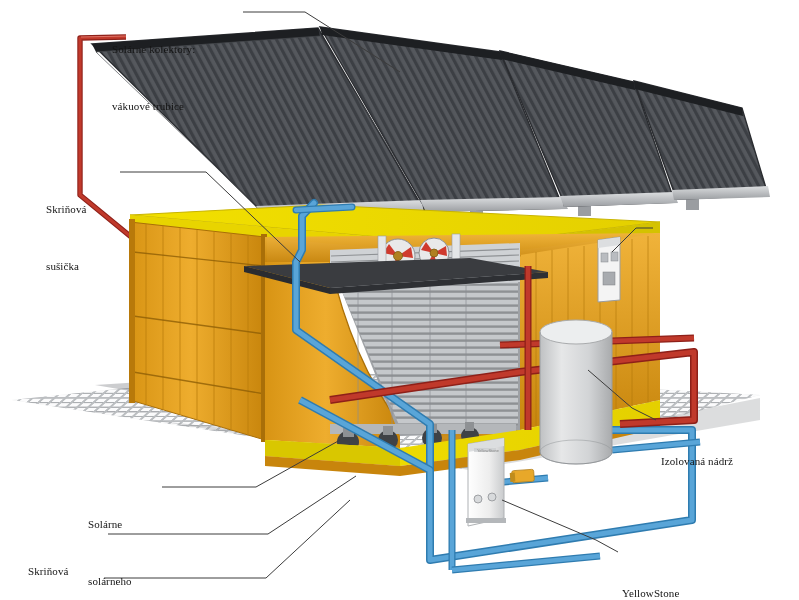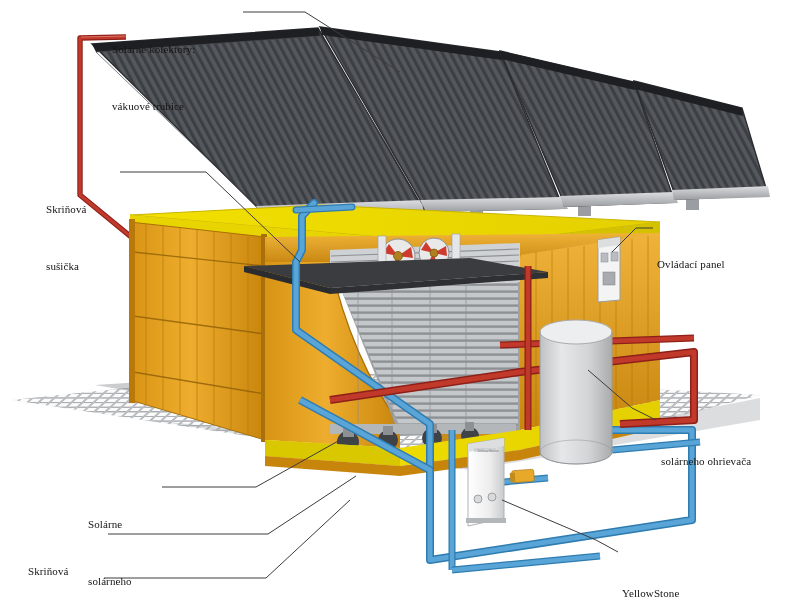--- a/index.html
+++ b/index.html
@@ -336,26 +336,23 @@
   <div class="lbl" style="left:112px;top:2px;">
     <div>Solárne kolektory:</div>
     <div>vákuové trubice</div>
   </div>
 
   <div class="lbl" style="left:46px;top:162px;">
     <div>Skriňová</div>
     <div>sušička</div>
   </div>
 
-  <div class="lbl" style="left:657px;top:217px;">
-    <div>Ovládací panel</div>
-  </div>
 
   <div class="lbl" style="left:661px;top:414px;">
-    <div>solárneho ohrievača</div>
+    <div>Izolovaná nádrž</div>
   </div>
 
   <div class="lbl" style="left:88px;top:477px;">
     <div>Solárne</div>
     <div>solárneho</div>
   </div>
 
   <div class="lbl" style="left:28px;top:524px;">
     <div>Skriňová</div>
     

